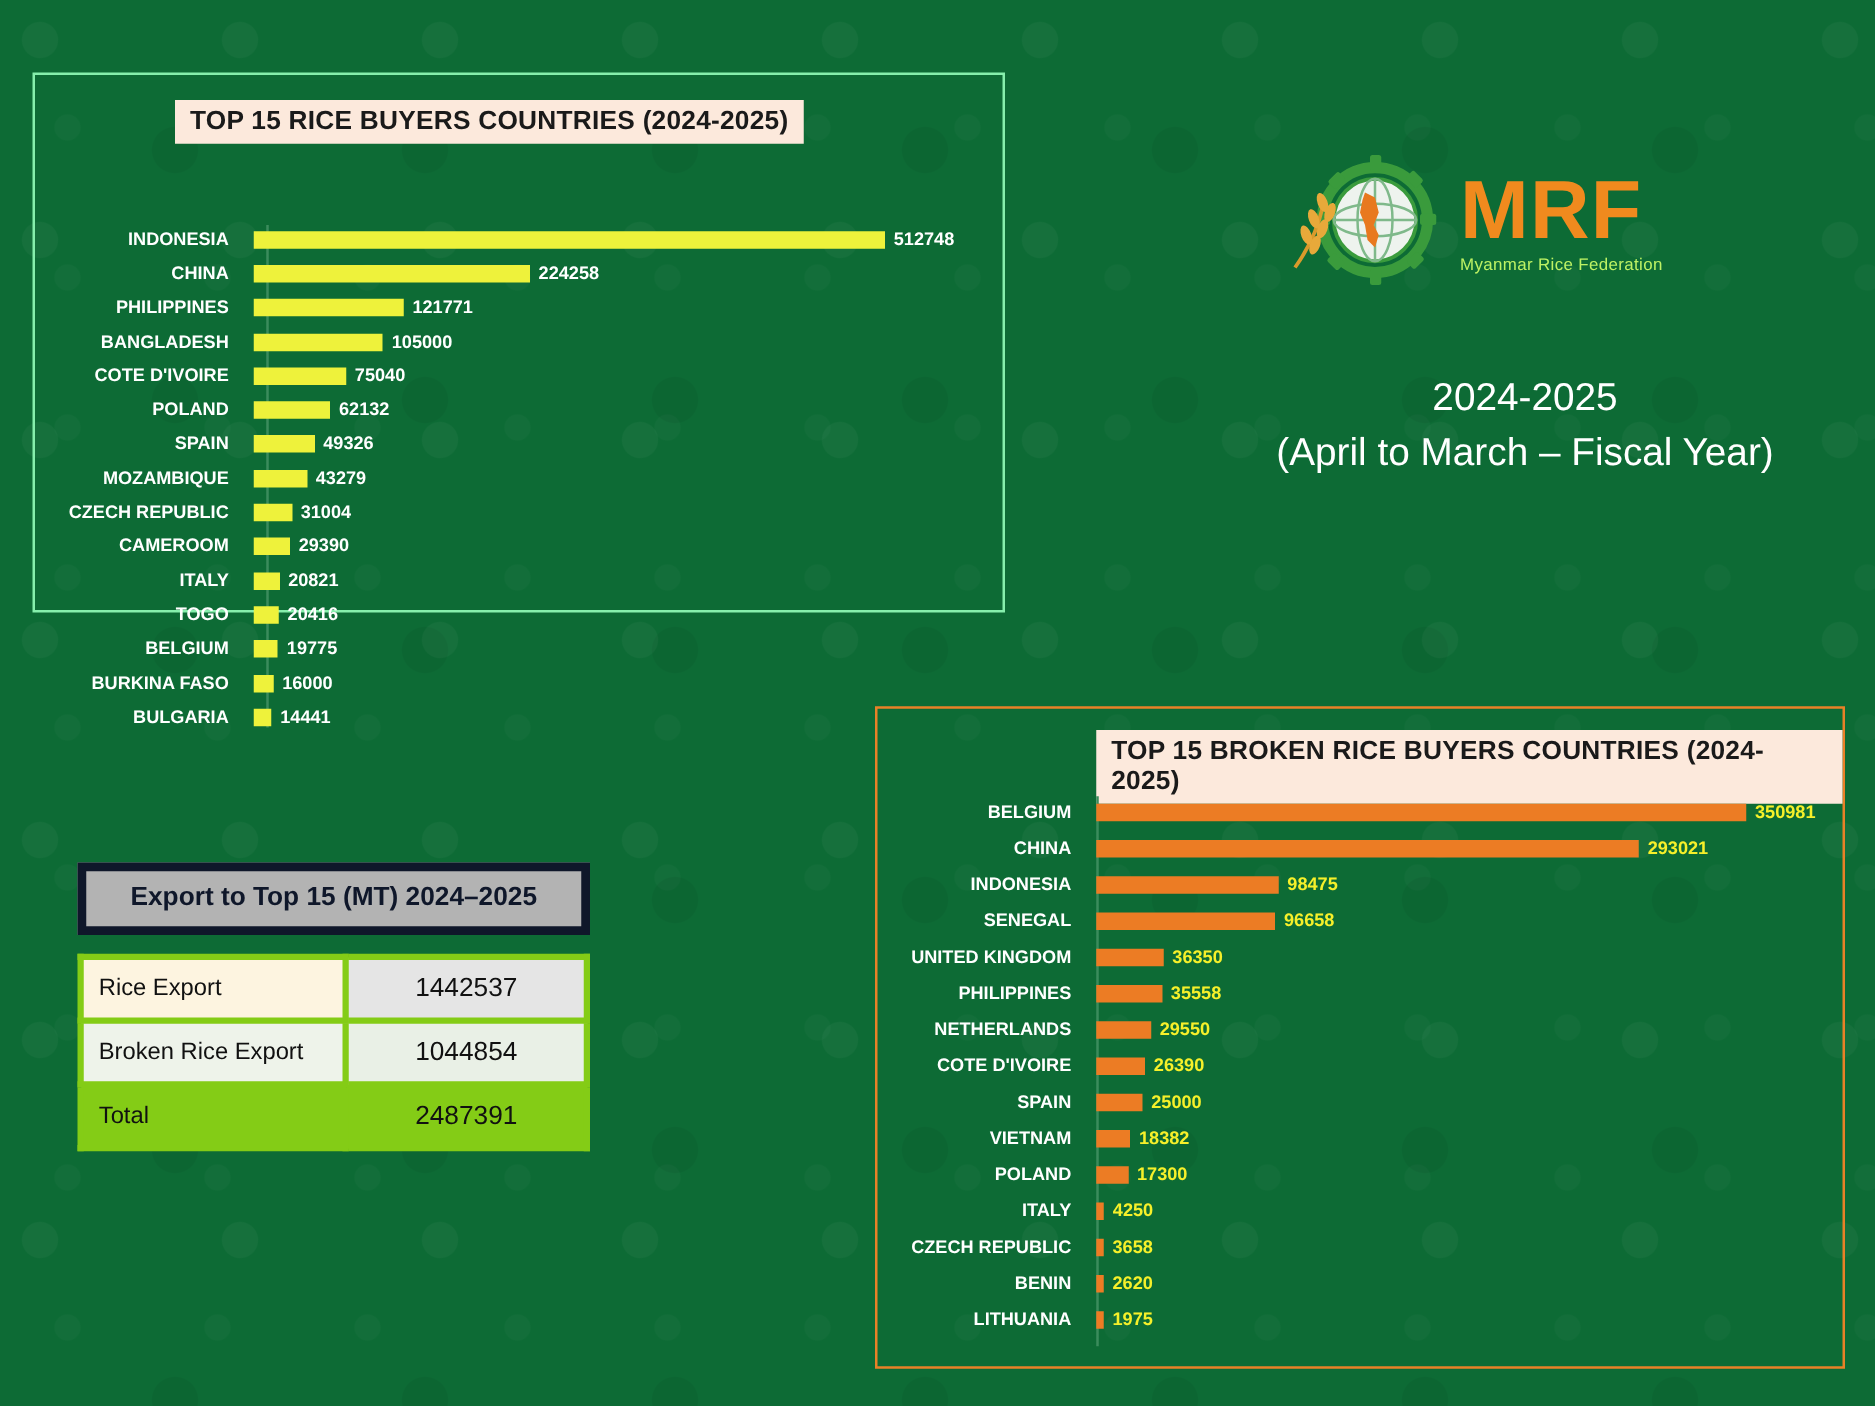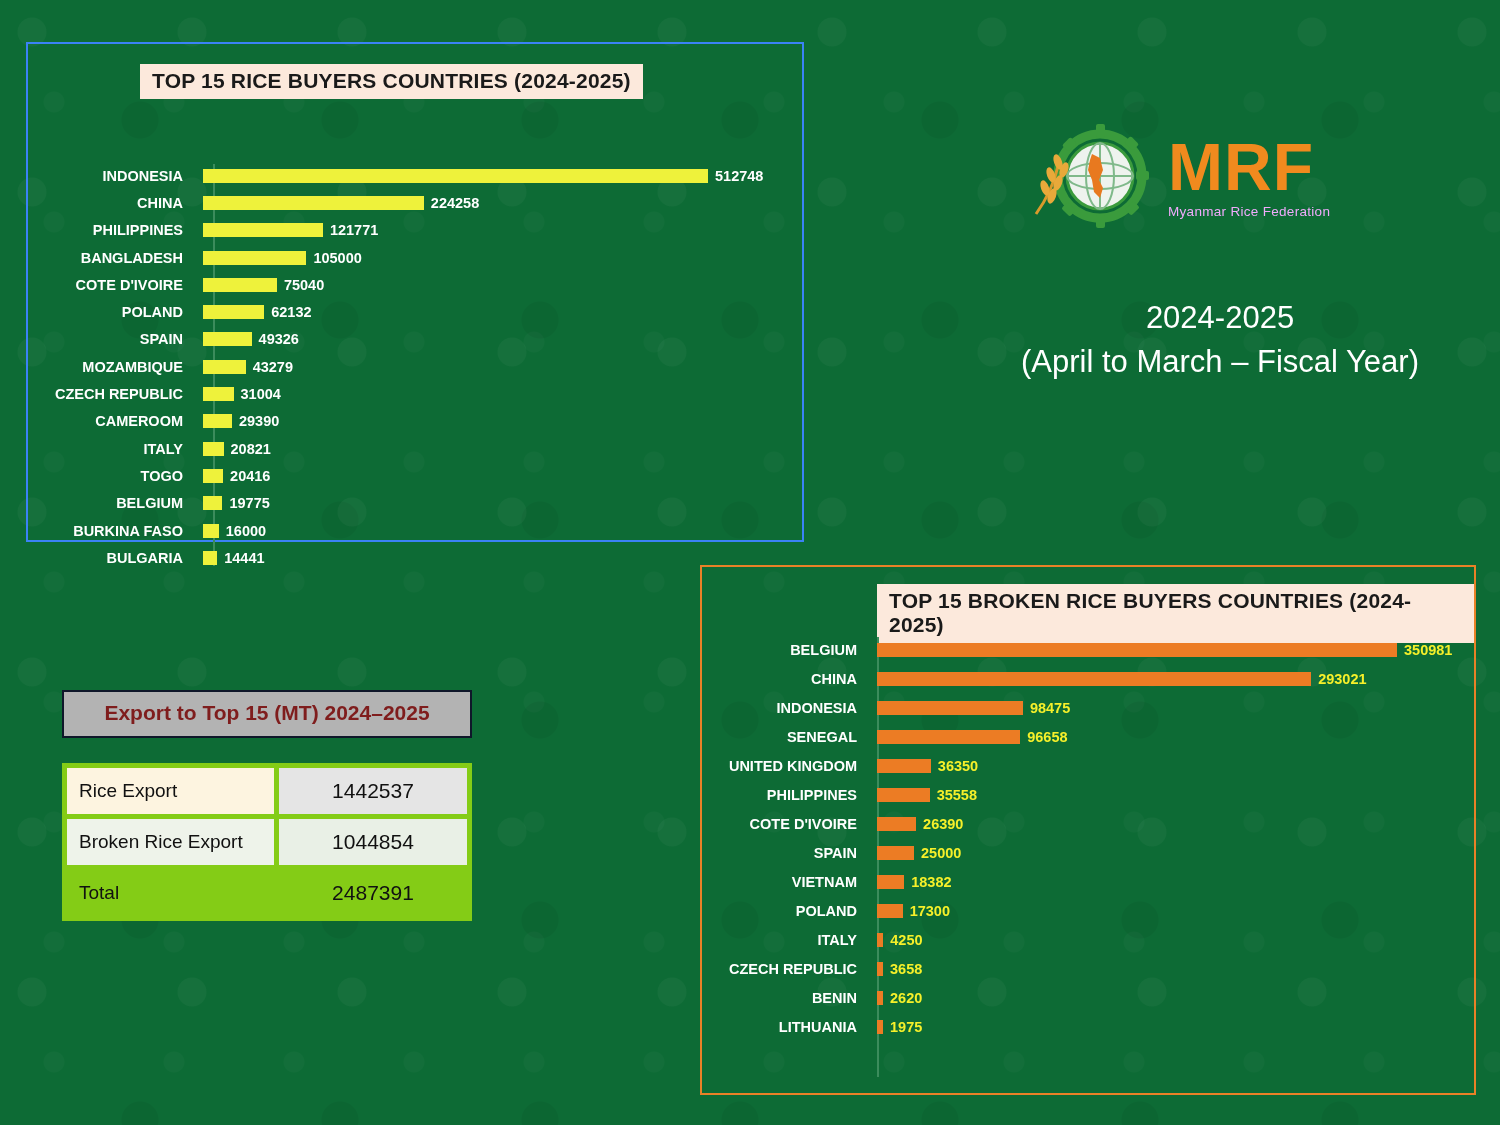--- a/index.html
+++ b/index.html
@@ -21,23 +21,23 @@
       radial-gradient(circle at 20% 20%, rgba(255,255,255,0.035) 0 14px, transparent 15px),
       radial-gradient(circle at 70% 60%, rgba(0,0,0,0.05) 0 18px, transparent 19px),
       radial-gradient(circle at 45% 85%, rgba(255,255,255,0.025) 0 10px, transparent 11px);
     background-size: 160px 160px, 200px 200px, 120px 120px;
     pointer-events: none;
   }
 
   
   #rice-panel {
     position: absolute;
-    left: 26px; top: 42px;
-    width: 778px; height: 500px;
-    border: 2px solid #3b82f6;
+    left: 26px; top: 58px;
+    width: 778px; height: 432px;
+    border: 2px solid #86efac;
   }
   .panel-title {
     display: inline-block;
     background: #fce9dc;
     color: #1a1a1a;
     font-weight: bold;
     font-size: 21px;
     padding: 5px 12px 6px 12px;
     letter-spacing: .2px;
   }
@@ -103,43 +103,43 @@
   #logo-mark { position: relative; width: 124px; height: 108px; flex: 0 0 124px; }
   #logo-text { margin-left: 14px; }
   #logo-text .mrf {
     color: #f08a1e;
     font-size: 66px;
     font-weight: bold;
     line-height: 1;
     letter-spacing: 1px;
   }
   #logo-text .sub {
-    color: #f0abfc;
+    color: #bef264;
     font-size: 13.5px;
     margin-top: 4px;
     letter-spacing: .3px;
   }
   #fiscal {
     position: absolute;
     left: 980px; top: 296px;
     width: 480px;
     text-align: center;
     color: #ffffff;
     font-size: 31px;
     line-height: 1.42;
   }
 
   
   #summary-title {
     position: absolute;
     left: 62px; top: 690px;
     width: 410px;
     background: #b3b3b3;
-    border: 2px solid #0f172a;
-    color: #7f1d1d;
+    border: 7px solid #0f172a;
+    color: #0f172a;
     font-size: 21px;
     font-weight: bold;
     text-align: center;
     padding: 9px 0 11px 0;
   }
   #summary-table {
     position: absolute;
     left: 62px; top: 763px;
     width: 410px;
     border-collapse: collapse;
@@ -386,20 +386,27 @@
         </div>
       </div>
       <div class="row">
         <div class="lbl">PHILIPPINES</div>
         <div class="barwrap">
           <div class="bar" style="width: 52.6814px;"></div>
           <div class="val">35558</div>
         </div>
       </div>
       <div class="row">
+        <div class="lbl">NETHERLANDS</div>
+        <div class="barwrap">
+          <div class="bar" style="width: 43.7801px;"></div>
+          <div class="val">29550</div>
+        </div>
+      </div>
+      <div class="row">
         <div class="lbl">COTE D'IVOIRE</div>
         <div class="barwrap">
           <div class="bar" style="width: 39.0984px;"></div>
           <div class="val">26390</div>
         </div>
       </div>
       <div class="row">
         <div class="lbl">SPAIN</div>
         <div class="barwrap">
           <div class="bar" style="width: 37.039px;"></div>

